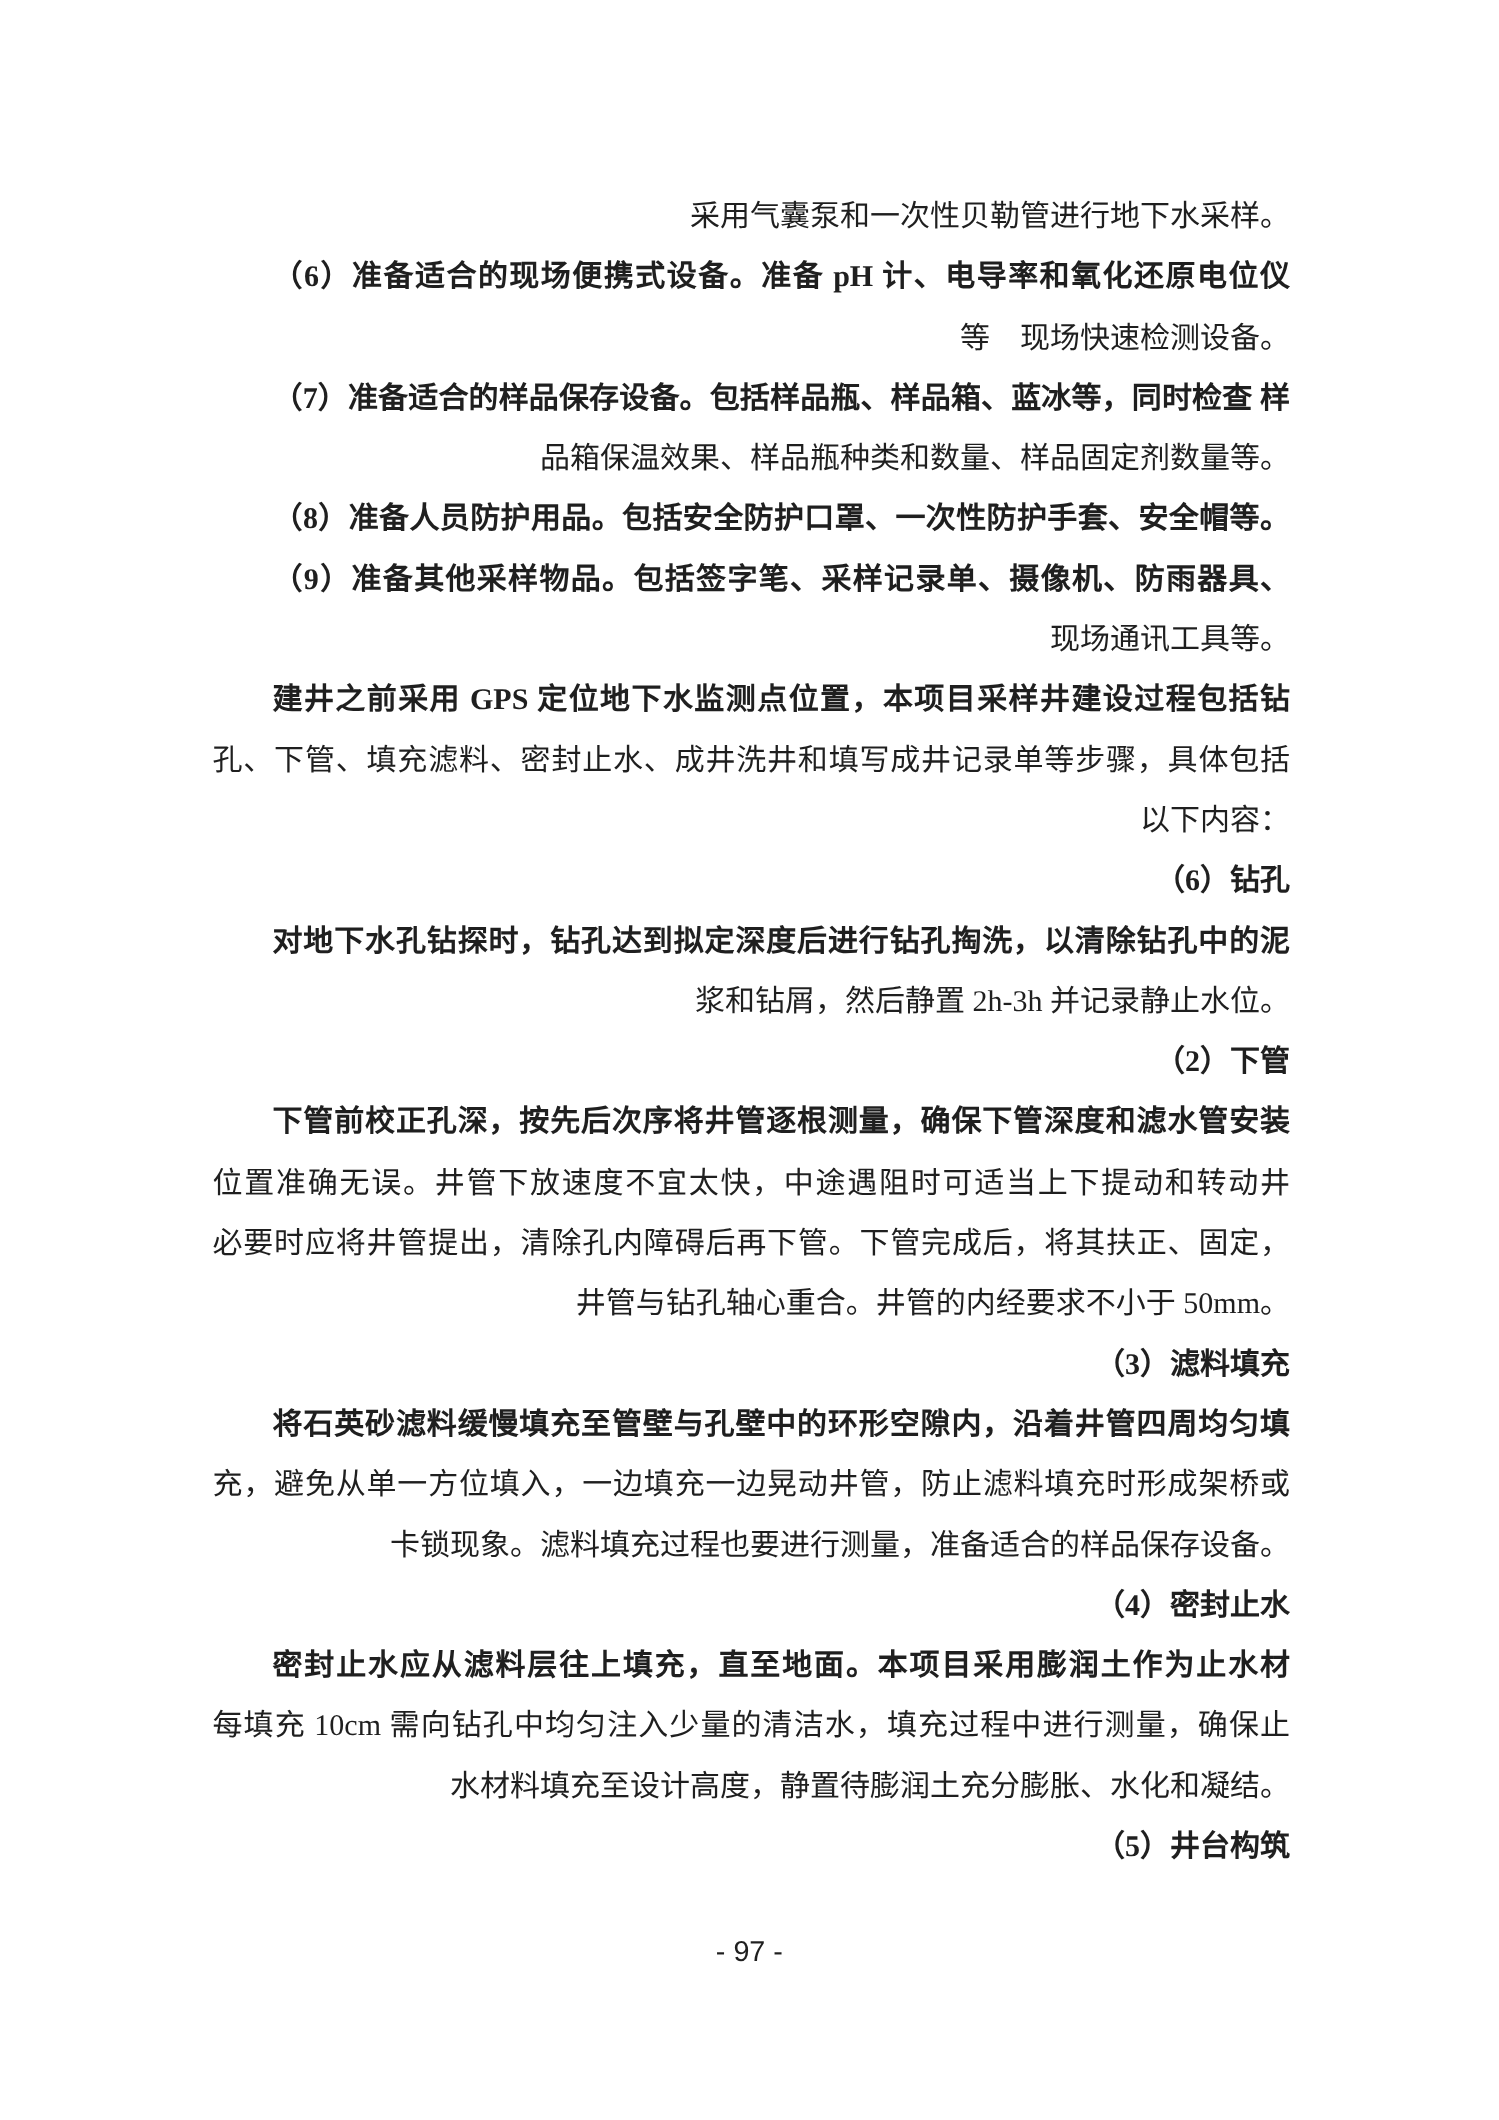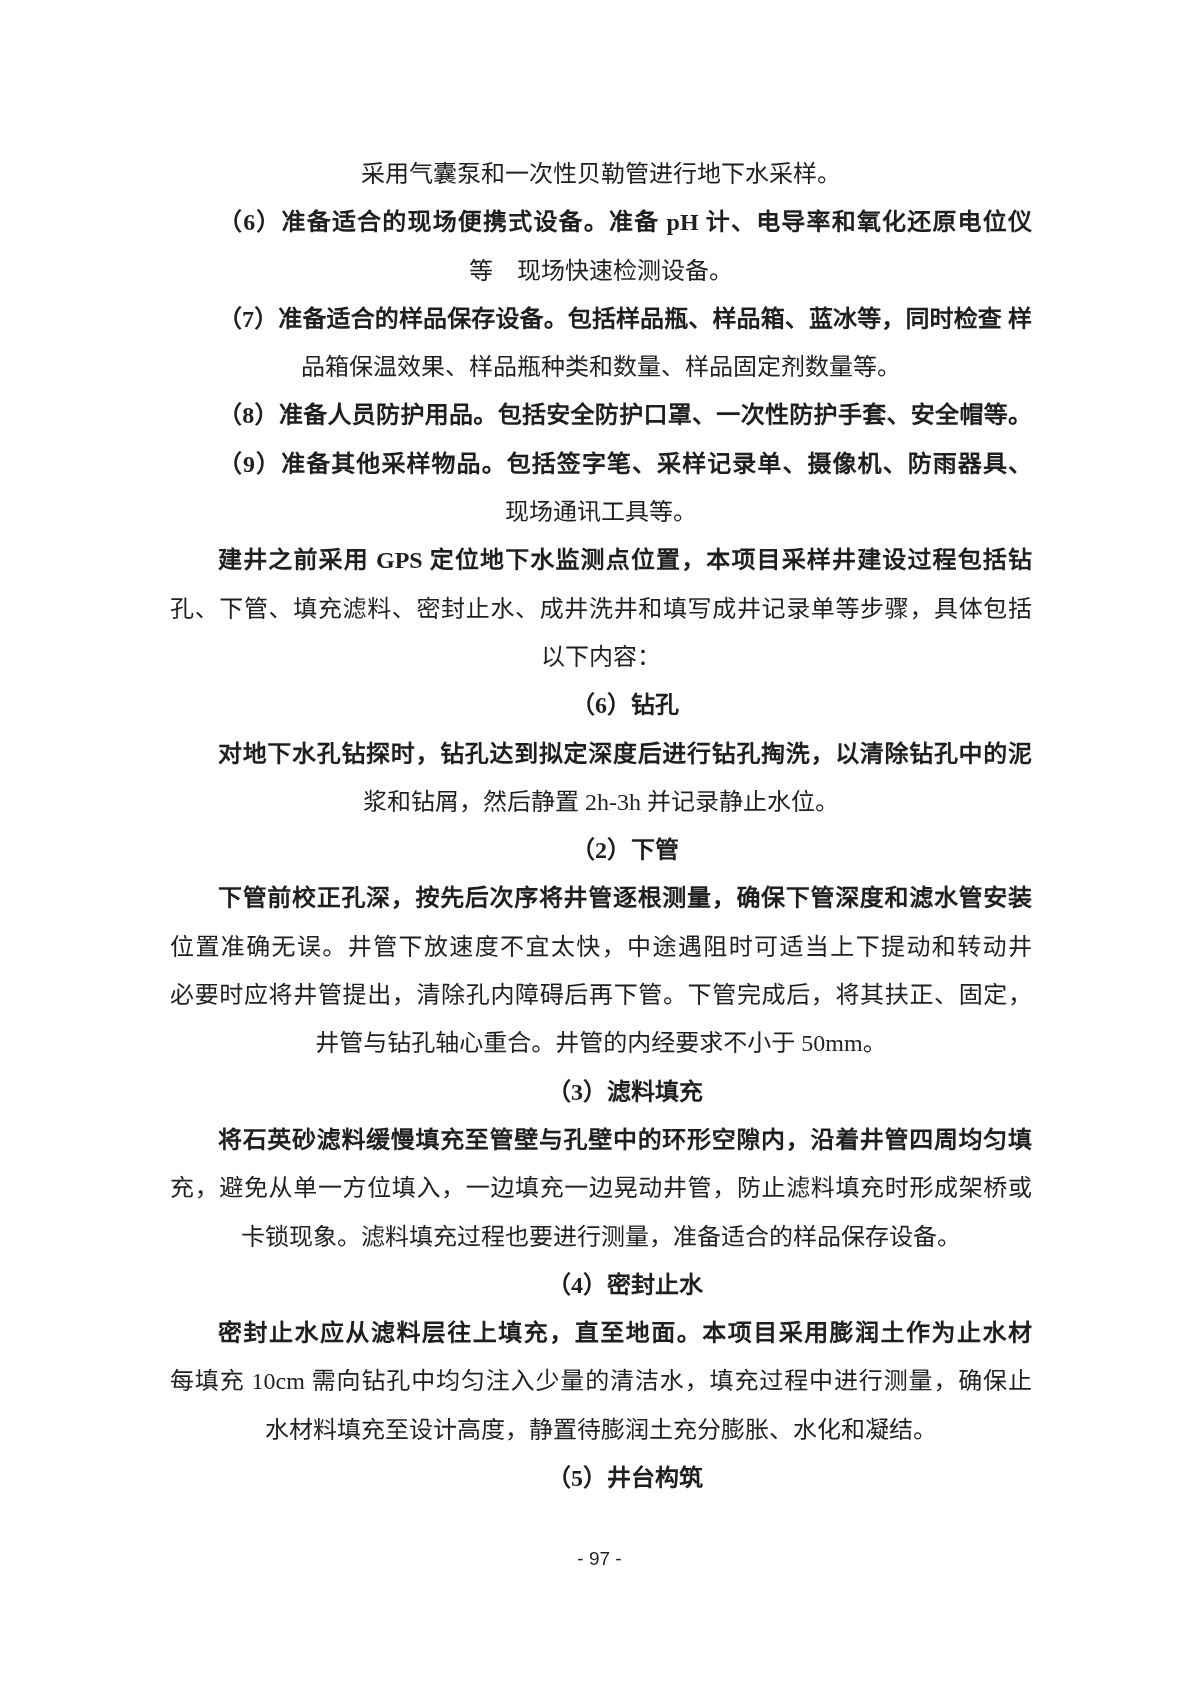--- a/index.html
+++ b/index.html
@@ -25,39 +25,39 @@
     left: 170px;
     top: 150px;
     width: 862px;
     font-family: "Liberation Serif", "DejaVu Serif", serif;
     font-size: 24px;
     color: #1f1f1f;
   }
   .line {
     height: 48.3px;
     line-height: 48.3px;
-    text-align: center;
+    text-align: right;
     overflow: hidden;
   }
   .line.ind {
     text-indent: 2em;
     font-weight: bold;
   }
   .line.j {
     text-align: justify;
     text-align-last: justify;
   }
   .footer {
     position: absolute;
     left: 0;
     top: 1548px;
     width: 1199px;
     text-align: center;
     font-family: "Liberation Sans", "DejaVu Sans", sans-serif;
-    font-size: 19px;
+    font-size: 23px;
     color: #1f1f1f;
   }
 </style>
 </head>
 <body>
 
 <div class="page">
   <div class="doc-body" id="doc-lines">
       <div class="line">采用气囊泵和一次性贝勒管进行地下水采样。</div>
       <div class="line ind j">（6）准备适合的现场便携式设备。准备 pH 计、电导率和氧化还原电位仪</div>

